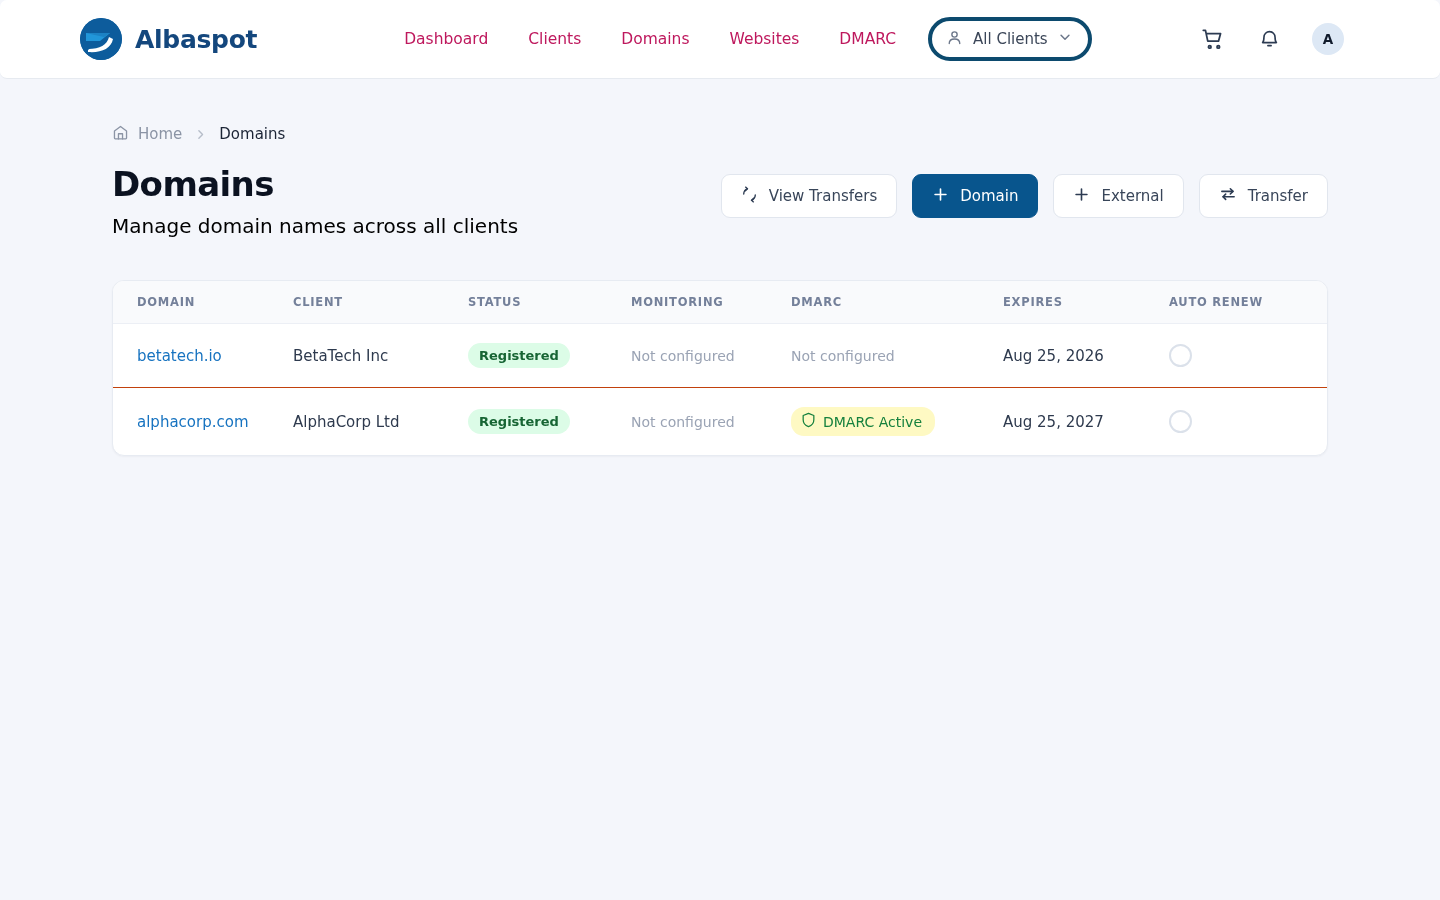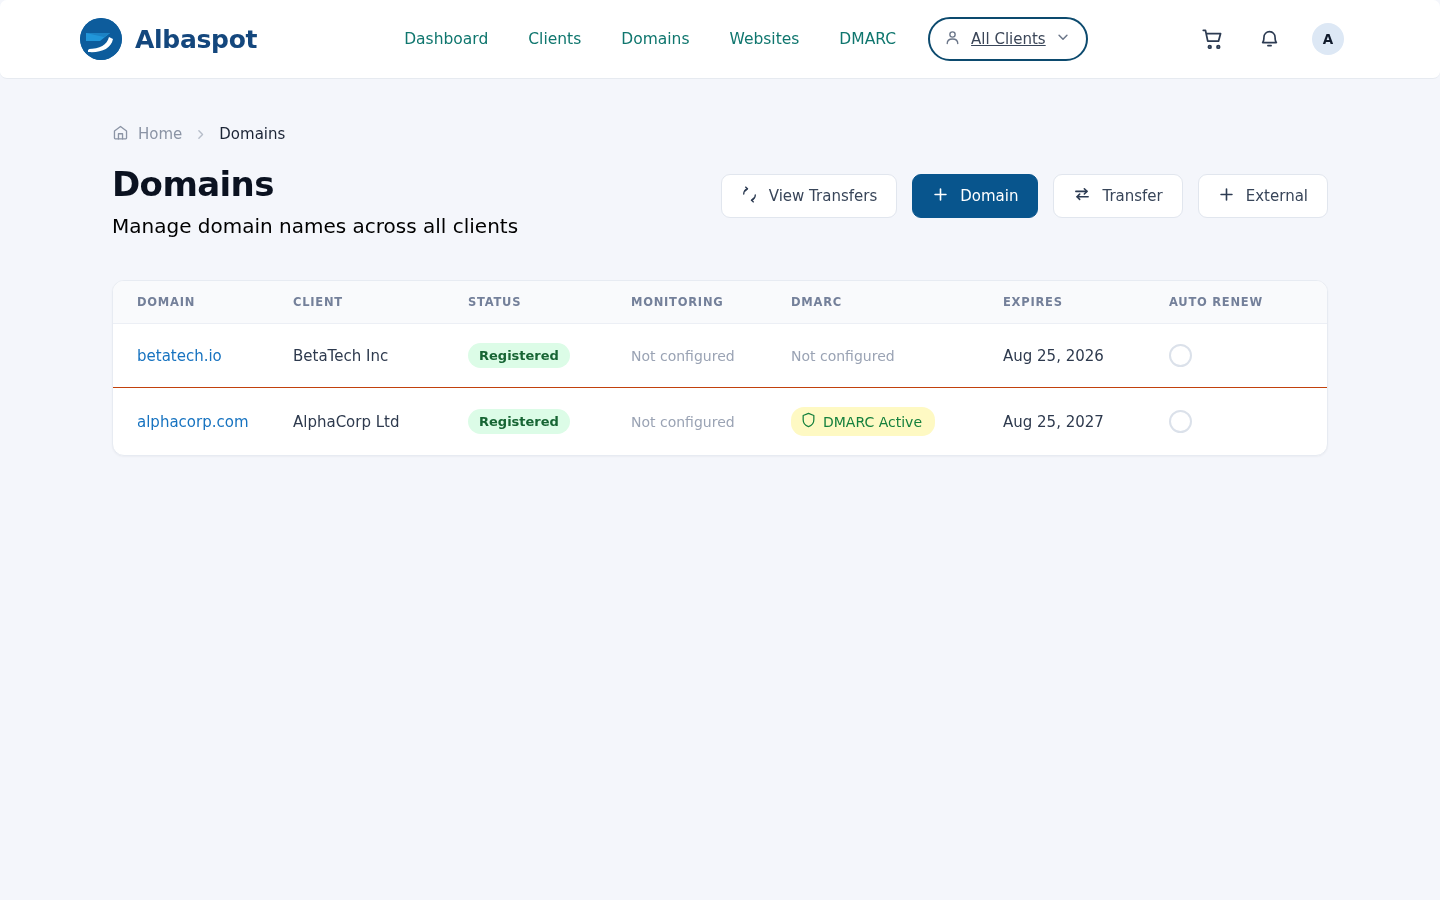--- a/index.html
+++ b/index.html
@@ -42,39 +42,38 @@
   }
 
   .mainnav {
     display: flex;
     align-items: center;
     gap: 40px;
     margin-left: 147px;
   }
   .mainnav a {
     font-size: 15.5px;
-    color: #0f766e;
+    color: #be185d;
     text-decoration: none;
     white-space: nowrap;
   }
 
   .client-select {
     margin-left: 32px;
     height: 44px;
     padding: 0 16px 0 14px;
-    border: 2px solid #0c4a6e;
+    border: 4px solid #0c4a6e;
     border-radius: 22px;
     background: #fff;
     display: flex;
     align-items: center;
     gap: 10px;
     font-size: 15px;
     color: #384559;
     cursor: pointer;
-    text-decoration: underline;
   }
   .client-select .label { font-size: 15px; color: #3b4658; }
 
   .topbar-right {
     margin-left: auto;
     display: flex;
     align-items: center;
     gap: 30px;
   }
   .icon-btn {
@@ -322,37 +321,37 @@
         <span>
           <svg width="17" height="17" viewBox="0 0 20 20" fill="none" stroke="#ffffff" stroke-width="1.9" stroke-linecap="round">
             <path d="M10 3.6v12.8M3.6 10h12.8"></path>
           </svg>
         </span>
         <span>Domain</span>
       </div>
 
       <div class="btn btn-light">
         <span>
+          <svg width="17" height="17" viewBox="0 0 20 20" fill="none" stroke="#2c3b52" stroke-width="1.9" stroke-linecap="round">
+            <path d="M10 3.6v12.8M3.6 10h12.8"></path>
+          </svg>
+        </span>
+        <span>External</span>
+      </div>
+
+      <div class="btn btn-light">
+        <span>
           <svg width="18" height="18" viewBox="0 0 20 20" fill="none" stroke="#2c3b52" stroke-width="1.8" stroke-linecap="round" stroke-linejoin="round">
             <path d="M3.2 7.1h12.2"></path>
               <path d="M12.6 4.2l2.9 2.9-2.9 2.9"></path>
             <path d="M16.8 13h-12.2"></path>
               <path d="M7.4 10.1 4.5 13l2.9 2.9"></path>
           </svg>
         </span>
         <span>Transfer</span>
-      </div>
-
-      <div class="btn btn-light">
-        <span>
-          <svg width="17" height="17" viewBox="0 0 20 20" fill="none" stroke="#2c3b52" stroke-width="1.9" stroke-linecap="round">
-            <path d="M10 3.6v12.8M3.6 10h12.8"></path>
-          </svg>
-        </span>
-        <span>External</span>
       </div>
 
     </div>
   </div>
 
   <div class="card">
     <table>
       <thead>
         <tr>
           <th class="col-domain">DOMAIN</th>

